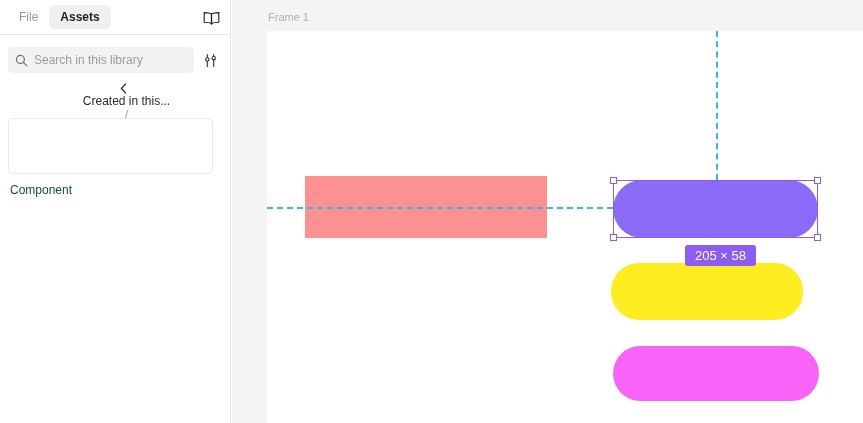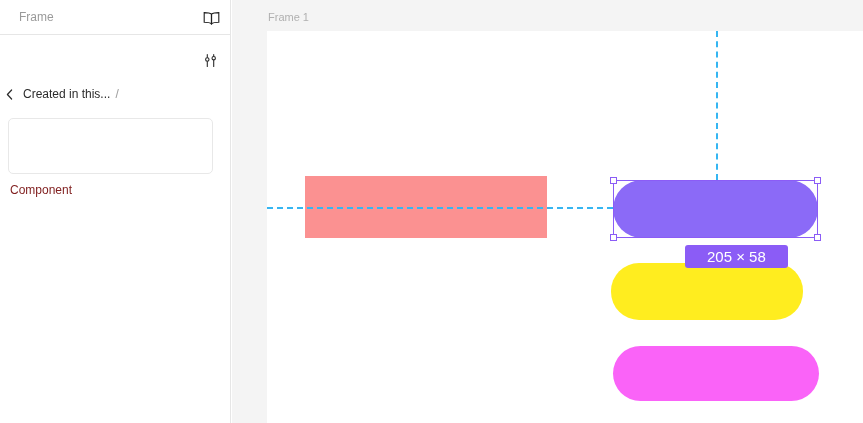--- a/index.html
+++ b/index.html
@@ -110,22 +110,23 @@
   
   #breadcrumb {
     position: absolute;
     left: 0; top: 83px;
     width: 231px;
     height: 22px;
     display: flex;
     align-items: center;
     font-size: 12px;
     color: #2b2b2b;
-    padding-left: 2px;
-    box-sizing: border-box;
+    padding-left: 22px;
+    box-sizing: border-box;
+    flex-direction: column;
   }
   #breadcrumb .chev {
     width: 14px;
     display: flex;
     align-items: center;
     justify-content: center;
     margin-right: 7px;
   }
   #breadcrumb .crumb { white-space: nowrap; }
   #breadcrumb .sep { margin: 0 5px; color: #9b9b9b; }
@@ -147,21 +148,21 @@
   #component-thumb {
     width: 181px;
     height: 46px;
     border-radius: 23px;
   }
   #component-label {
     position: absolute;
     left: 10px;
     top: 183px;
     font-size: 12px;
-    color: #7f1d1d;
+    color: #14532d;
   }
 
   
   #canvas {
     position: absolute;
     left: 232px; top: 0;
     width: 631px;
     height: 423px;
     background: #f4f4f4;
     text-decoration: underline;
@@ -264,48 +265,58 @@
   .handle.tr { right: -4px; top: -4px; }
   .handle.bl { left: -4px; bottom: -4px; }
   .handle.br { right: -4px; bottom: -4px; }
 
   #size-badge {
     position: absolute;
     left: 418px;
     top: 214px;
     background: #8b5cf6;
     color: #ffffff;
-    font-size: 15px;
+    font-size: 13px;
     line-height: 1;
-    padding: 4px 22px;
+    padding: 4px 10px;
     border-radius: 3px;
     white-space: nowrap;
     z-index: 11;
   }
 </style>
 </head>
 <body>
 
 <div id="app">
 
   <div id="sidebar">
 
     <div id="tabbar">
-      <div class="tab">Frame</div>
+      <div class="tab">File</div>
+      <div class="tab active">Assets</div>
     </div>
 
     <div id="book-icon-btn">
       <svg width="17" height="14" viewBox="0 0 17 14" fill="none">
         <path d="M8.5 3.2C7.2 2.1 5.4 1.6 1.2 1.6v9.6c4.2 0 6 .5 7.3 1.6V3.2z" stroke="#1f1f1f" stroke-width="1.1" fill="none"></path>
         <path d="M8.5 3.2c1.3-1.1 3.1-1.6 7.3-1.6v9.6c-4.2 0-6 .5-7.3 1.6V3.2z" stroke="#1f1f1f" stroke-width="1.1" fill="none"></path>
         <path d="M8.5 3.2v9.6" stroke="#1f1f1f" stroke-width="1.1"></path>
       </svg>
     </div>
 
     <div id="search-row">
+      <div id="search-box">
+        <span style="display:flex;align-items:center;">
+          <svg width="13" height="13" viewBox="0 0 13 13" fill="none">
+            <circle cx="5.4" cy="5.4" r="4" stroke="#6f6f6f" stroke-width="1.2" fill="none"></circle>
+            <path d="M8.4 8.4l3.4 3.4" stroke="#6f6f6f" stroke-width="1.2" stroke-linecap="round"></path>
+          </svg>
+        </span>
+        <input id="search-input" type="text" placeholder="Search in this library" style="">
+      </div>
       <div id="tune-icon-btn">
         <svg width="15" height="15" viewBox="0 0 15 15" fill="none">
           <path d="M4.3 1.5v3.2M4.3 8.2v5.3" stroke="#2b2b2b" stroke-width="1.1" stroke-linecap="round"></path>
           <circle cx="4.3" cy="6.5" r="1.7" stroke="#2b2b2b" stroke-width="1.1" fill="#fff"></circle>
           <path d="M10.7 1.5v1.9M10.7 6.9v6.6" stroke="#2b2b2b" stroke-width="1.1" stroke-linecap="round"></path>
           <circle cx="10.7" cy="5.2" r="1.7" stroke="#2b2b2b" stroke-width="1.1" fill="#fff"></circle>
         </svg>
       </div>
     </div>
 

